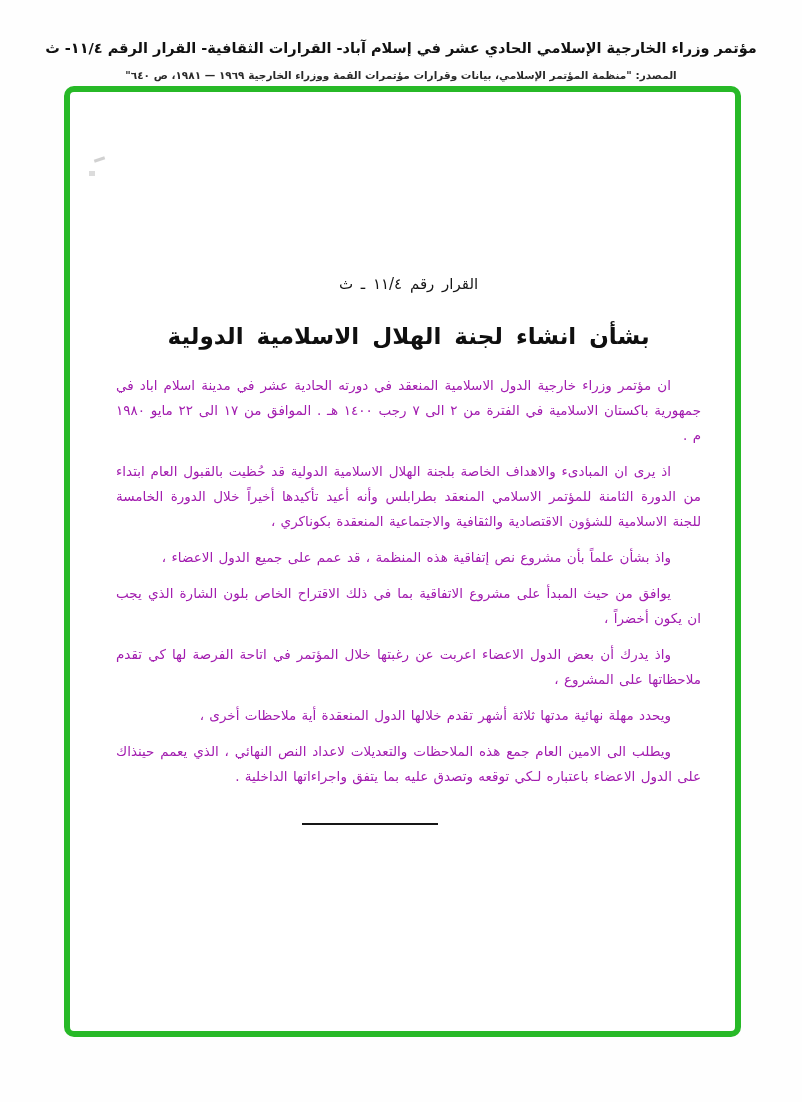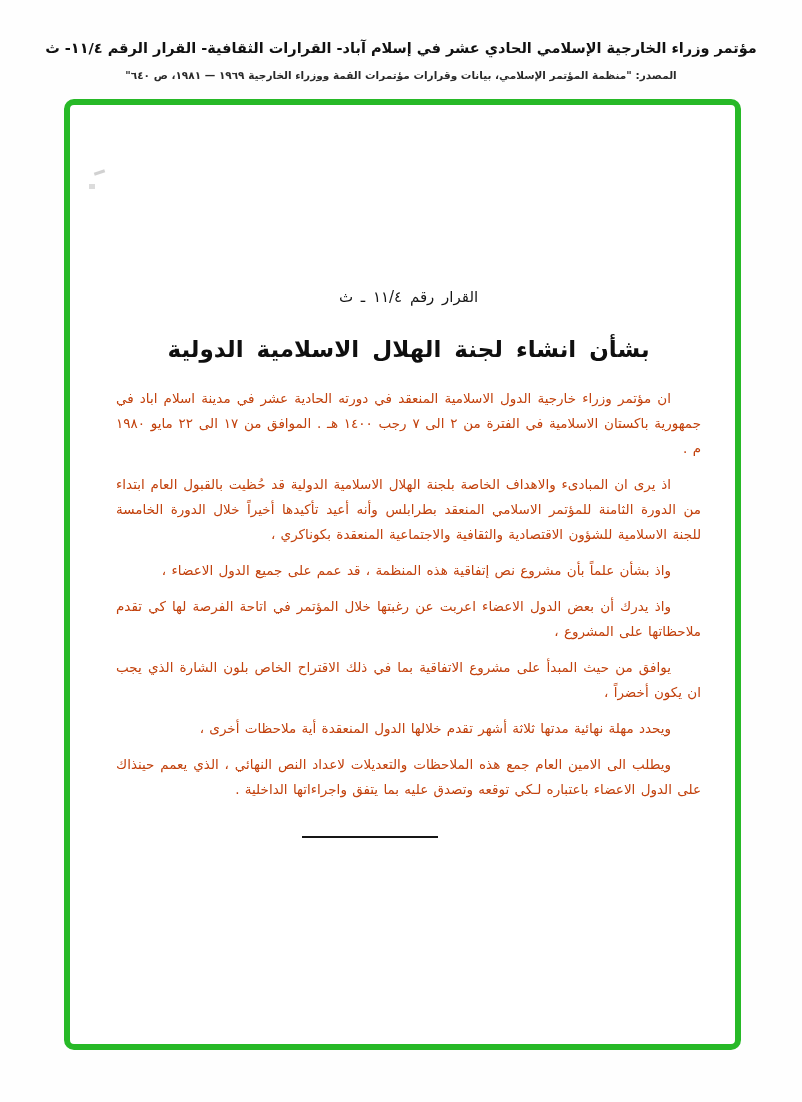--- a/index.html
+++ b/index.html
@@ -27,21 +27,21 @@
   }
   .header-source {
     direction: rtl;
     font-size: 10.5px;
     font-weight: 700;
     color: #2a2a2a;
     margin-top: 13px;
   }
   .scan-box {
     position: absolute;
-    left: 64px; top: 99px;
+    left: 64px; top: 86px;
     width: 677px; height: 951px;
     background: #ffffff;
     border: 6px solid #27b927;
     border-radius: 10px;
   }
   .artifact {
     position: absolute;
     background: #9a9a9a;
   }
   .artifact.a1 { left: 24px; top: 66px; width: 11px; height: 3px; opacity: .45; transform: rotate(-18deg); }
@@ -63,21 +63,21 @@
     font-weight: 700;
     color: #0f0f0f;
     margin-bottom: 24px;
     word-spacing: 5px;
   }
   .paragraph {
     font-size: 13.5px;
     line-height: 1.85;
     text-align: justify;
     text-indent: 30px;
-    color: #c2410c;
+    color: #a21caf;
     margin-bottom: 11px;
     word-spacing: 1px;
   }
   .divider {
     width: 136px;
     height: 2px;
     background: #161616;
     margin: 34px auto 0 auto;
     transform: translateX(-39px);
   }
@@ -97,22 +97,22 @@
     <span class="artifact a2"></span>
 
     <div class="doc-content">
       <div class="res-number">القرار رقم ١١/٤ ـ ث</div>
 
       <div class="res-subject">بشأن انشاء لجنة الهلال الاسلامية الدولية</div>
 
       <p class="paragraph">ان مؤتمر وزراء خارجية الدول الاسلامية المنعقد في دورته الحادية عشر في مدينة اسلام اباد في جمهورية باكستان الاسلامية في الفترة من ٢ الى ٧ رجب ١٤٠٠ هـ . الموافق من ١٧ الى ٢٢ مايو ١٩٨٠ م .</p>
       <p class="paragraph">اذ يرى ان المبادىء والاهداف الخاصة بلجنة الهلال الاسلامية الدولية قد حُظيت بالقبول العام ابتداء من الدورة الثامنة للمؤتمر الاسلامي المنعقد بطرابلس وأنه أعيد تأكيدها أخيراً خلال الدورة الخامسة للجنة الاسلامية للشؤون الاقتصادية والثقافية والاجتماعية المنعقدة بكوناكري ،</p>
       <p class="paragraph">واذ بشأن علماً بأن مشروع نص إتفاقية هذه المنظمة ، قد عمم على جميع الدول الاعضاء ،</p>
+      <p class="paragraph">يوافق من حيث المبدأ على مشروع الاتفاقية بما في ذلك الاقتراح الخاص بلون الشارة الذي يجب ان يكون أخضراً ،</p>
       <p class="paragraph">واذ يدرك أن بعض الدول الاعضاء اعربت عن رغبتها خلال المؤتمر في اتاحة الفرصة لها كي تقدم ملاحظاتها على المشروع ،</p>
-      <p class="paragraph">يوافق من حيث المبدأ على مشروع الاتفاقية بما في ذلك الاقتراح الخاص بلون الشارة الذي يجب ان يكون أخضراً ،</p>
       <p class="paragraph">ويحدد مهلة نهائية مدتها ثلاثة أشهر تقدم خلالها الدول المنعقدة أية ملاحظات أخرى ،</p>
       <p class="paragraph">ويطلب الى الامين العام جمع هذه الملاحظات والتعديلات لاعداد النص النهائي ، الذي يعمم حينذاك على الدول الاعضاء باعتباره لـكي توقعه وتصدق عليه بما يتفق واجراءاتها الداخلية .</p>
 
       <div class="divider"></div>
     </div>
   </div>
 
 </div>
 
 </body></html>

